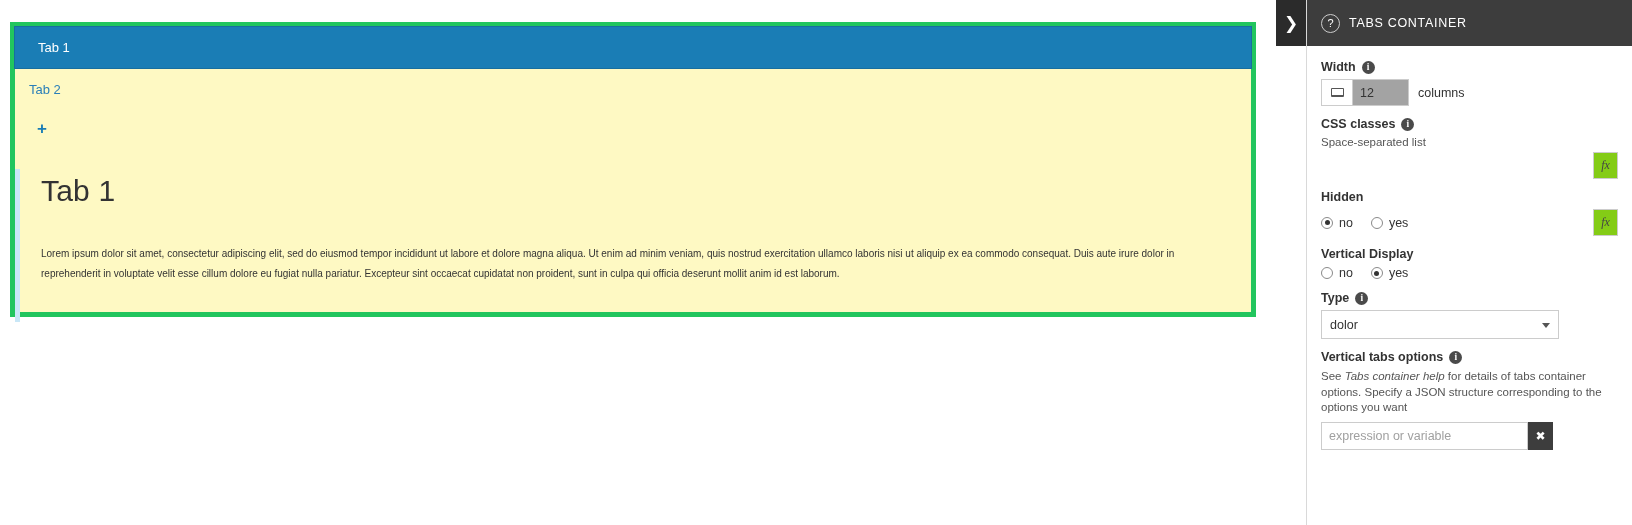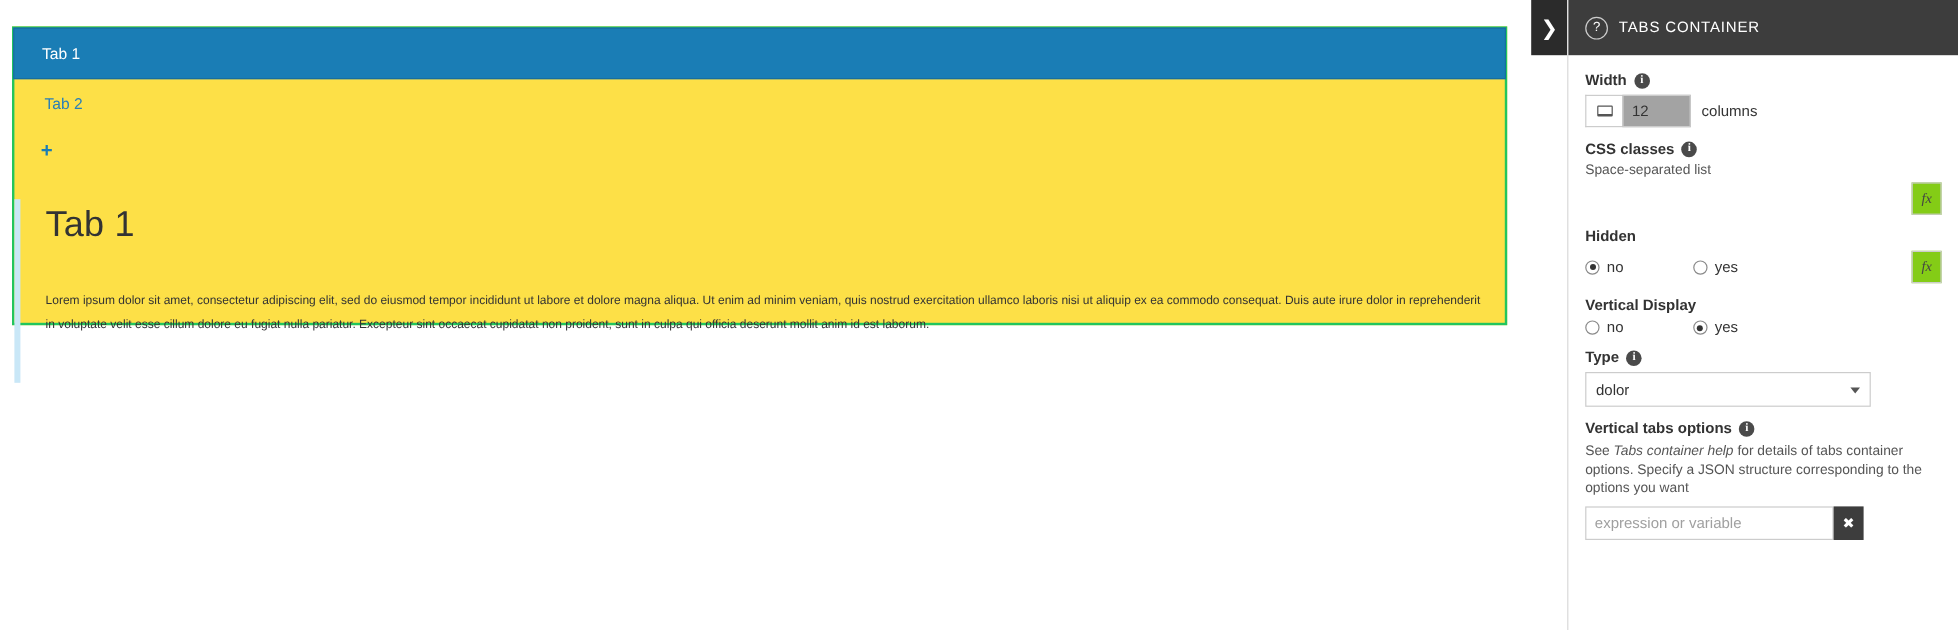--- a/index.html
+++ b/index.html
@@ -28,33 +28,33 @@
     top: 0;
     width: 1306px;
     height: 525px;
     background: #ffffff;
   }
   .tabs-container {
     position: absolute;
     left: 10px;
     top: 22px;
     width: 1246px;
-    height: 249px;
-    border: 2px solid #22c55e;
-    background: #fde047;
+    height: 295px;
+    border: 5px solid #22c55e;
+    background: #fef9c3;
     box-sizing: border-box;
   }
   .tabs-list {
     padding: 0;
     margin: 0;
   }
   .tab-item {
     height: 41px;
     line-height: 41px;
-    padding-left: 25px;
+    padding-left: 14px;
     font-size: 13px;
     box-sizing: border-box;
   }
   .tab-item.active {
     background: #1a7db5;
     color: #ffffff;
     font-weight: normal;
     border: 1px solid #176e9f;
     margin: -1px -1px 0 -1px;
     height: 43px;
@@ -243,21 +243,20 @@
     justify-content: center;
     box-sizing: border-box;
     cursor: pointer;
   }
   .fx-spacer {
     flex: 1;
   }
   .radio-row {
     display: flex;
     align-items: flex-end;
-    gap: 40px;
   }
   .radio-opt {
     display: flex;
     align-items: center;
     margin-right: 18px;
     font-size: 12.5px;
     color: #333333;
   }
   .radio {
     width: 12px;

